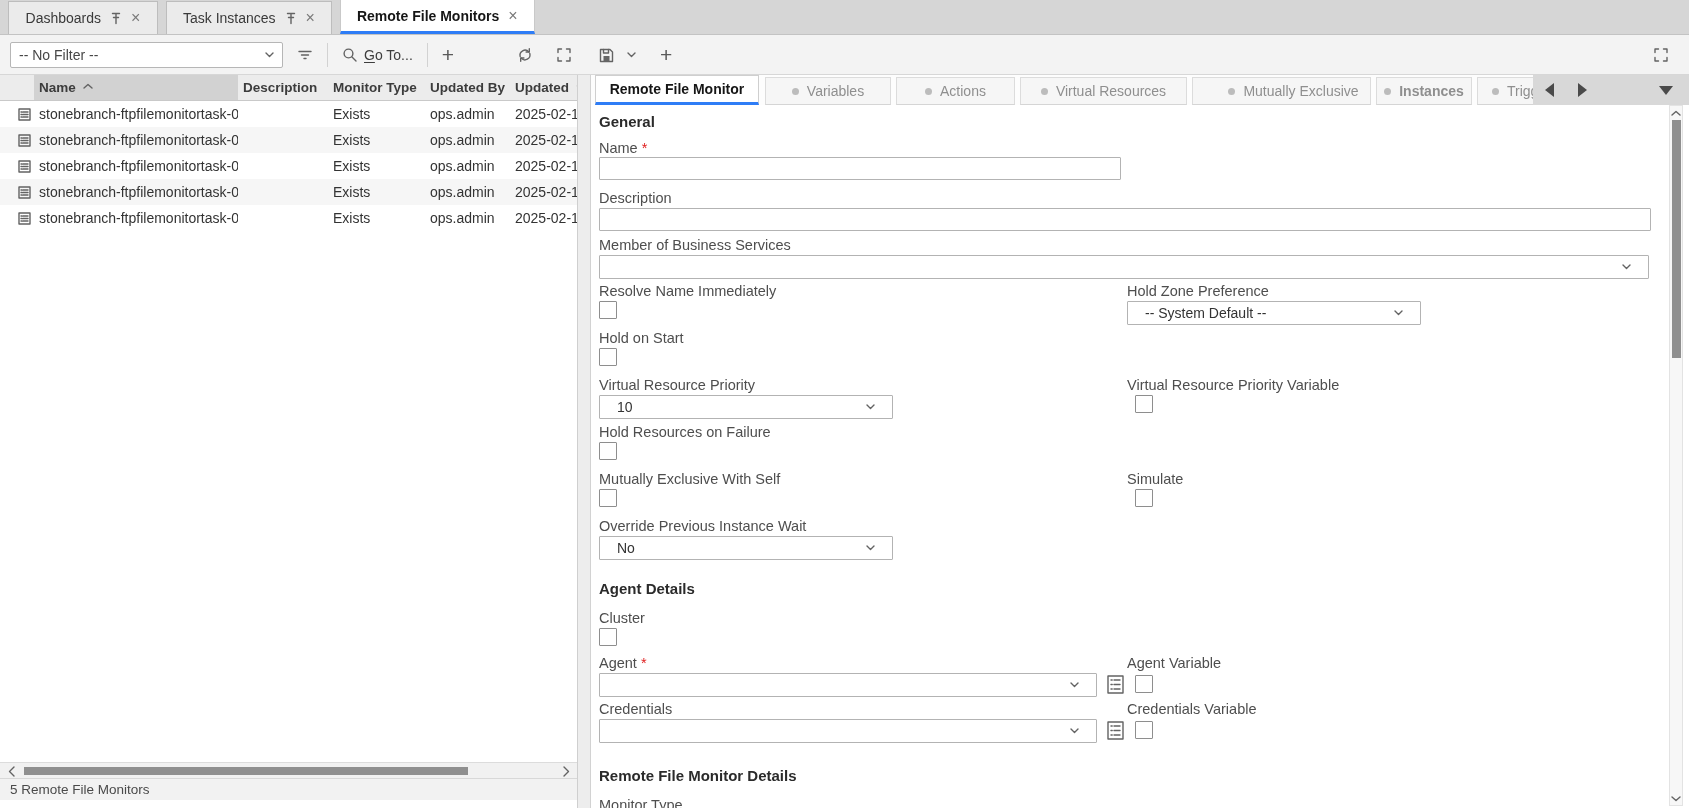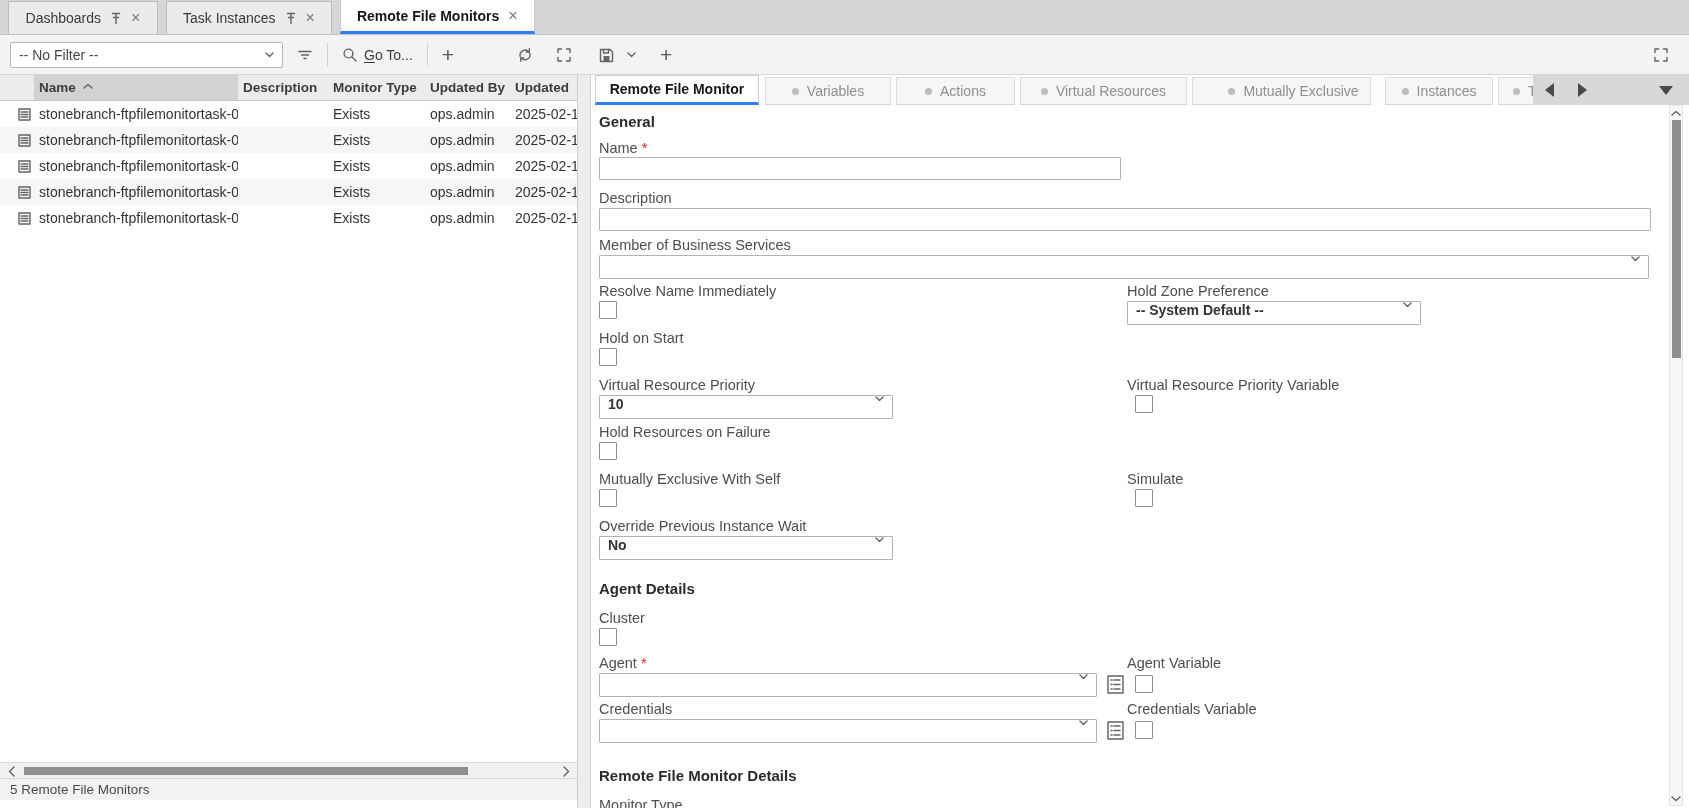--- a/index.html
+++ b/index.html
@@ -71,21 +71,21 @@
   .tri-down { border-left:7px solid transparent; border-right:7px solid transparent; border-top:9px solid #4a4a4a; }
   .ov-btn { padding:0 12px; display:flex; align-items:center; }
 
   
   .form-area { position:relative; flex:1; overflow:hidden; background:#fff; }
   .abs { position:absolute; }
   .section-h { font-size:15px; font-weight:600; color:#2b2b2b; }
   .f-label { font-size:14.5px; color:#4e4e4e; white-space:nowrap; }
   .req { color:#e02020; margin-left:4px; }
   .t-input { height:23px; border:1px solid #b3b3b3; background:#fff; border-radius:1px; font:inherit; padding:0 6px; width:100%; }
-  .sel { height:24px; border:1px solid #b3b3b3; background:#fff; border-radius:1px; display:flex; align-items:flex-start; justify-content:space-between; padding:0 8px; color:#333;font-weight:bold; }
+  .sel { height:24px; border:1px solid #b3b3b3; background:#fff; border-radius:1px; display:flex; align-items:center; justify-content:space-between; padding:0 17px; color:#333; }
   .cb { width:18px; height:18px; border:1px solid #8e8e8e; background:#fff; border-radius:1px; }
   .picker-btn { width:20px; height:23px; display:flex; align-items:center; justify-content:center; }
 
   
   .vscroll { position:absolute; right:6px; top:0; bottom:2px; width:14px; background:#f7f7f7; border:1px solid #e3e3e3; }
   .vs-thumb { position:absolute; left:2px; top:14px; width:9px; height:238px; background:#8f8f8f; }
   .vs-arrow { position:absolute; left:0; width:12px; height:13px; display:flex; align-items:center; justify-content:center; }
 </style>
 </head>
 <body>
@@ -317,21 +317,21 @@
           <span>Actions</span>
       </div>
       <div class="dtab" style="width:167px; margin-left:5px;">
         <span class="dot"></span>
           <span>Virtual Resources</span>
       </div>
       <div class="dtab" style="width:179px; margin-left:5px;padding-left:24px;">
         <span class="dot"></span>
           <span>Mutually Exclusive</span>
       </div>
-      <div class="dtab" style="width:108px; margin-left:14px;">
+      <div class="dtab" style="width:96px; margin-left:5px;font-weight:bold;">
         <span class="dot"></span>
           <span>Instances</span>
       </div>
       <div class="dtab" style="width:110px; margin-left:5px; justify-content:flex-start; padding-left:14px;">
         <span class="dot"></span>
           <span>Triggers</span>
       </div>
       <div class="dtab-overlay">
         <div class="ov-btn">
             <span class="tri tri-left"></span>

